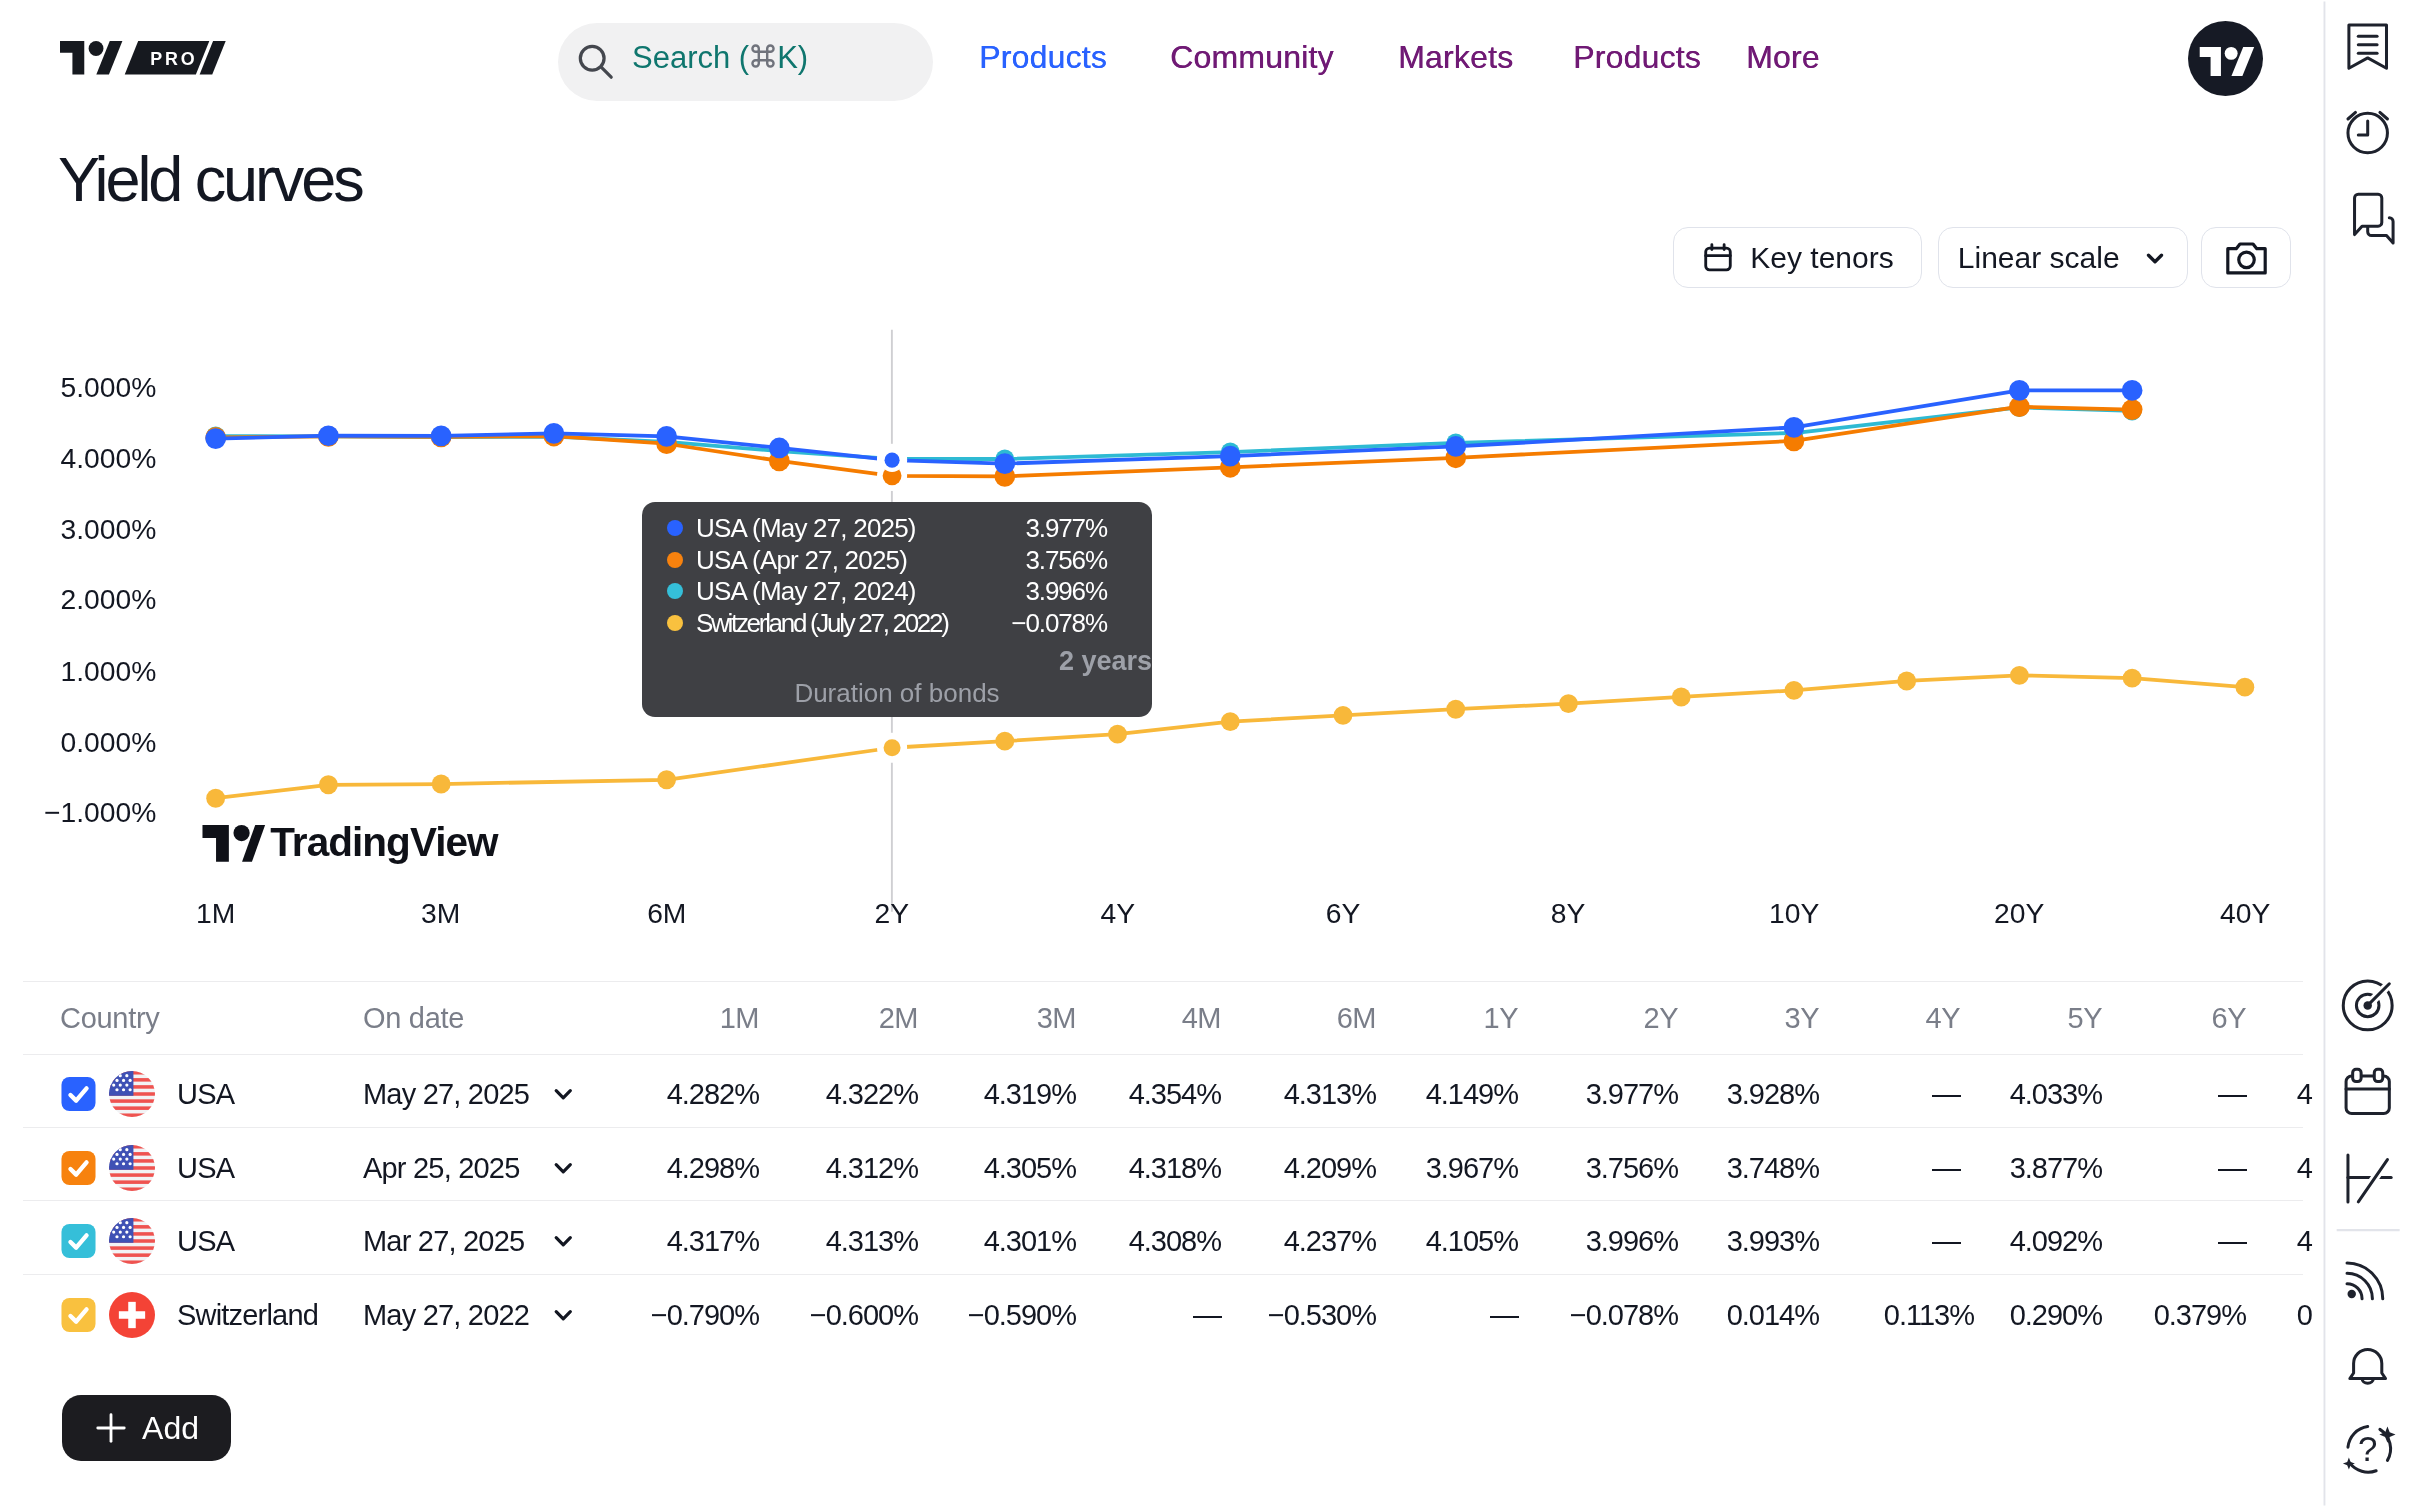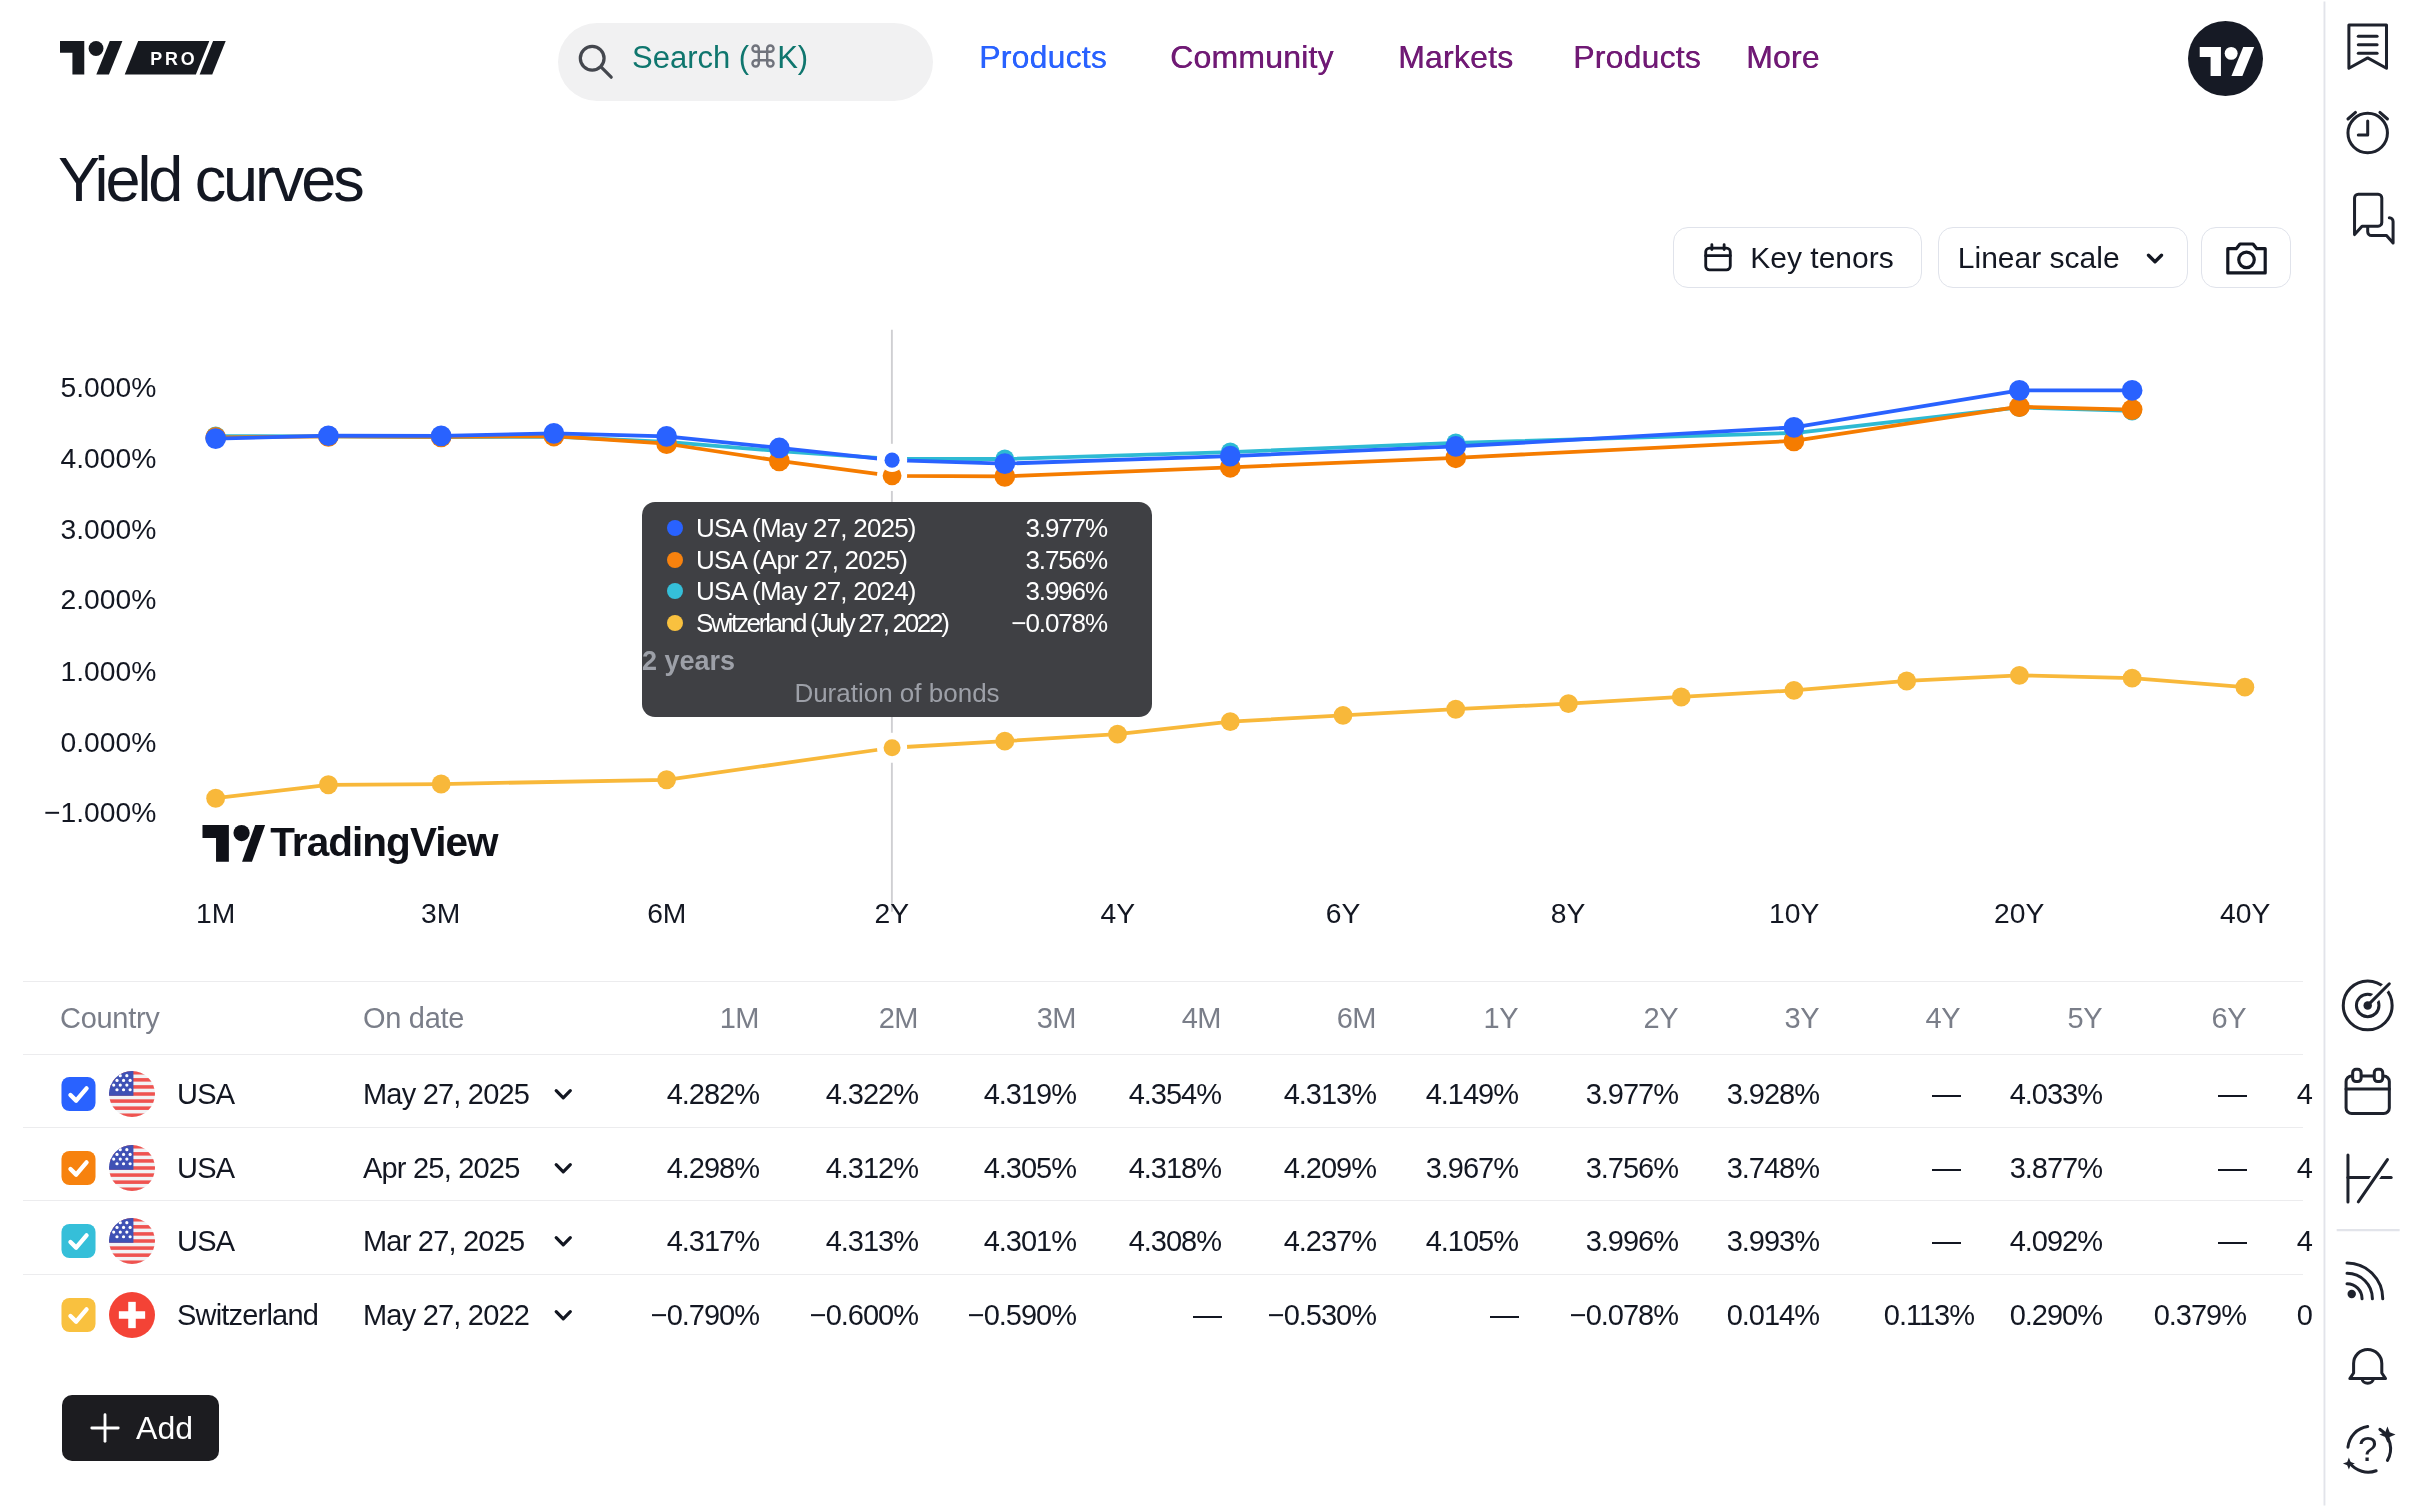--- a/index.html
+++ b/index.html
@@ -174,21 +174,21 @@
 <span style="position:absolute;right:45px;top:11.3px;font-size:26px;line-height:31px;letter-spacing:-1.1px">3.977%</span>
 <div style="position:absolute;left:25.4px;top:50px;width:16px;height:16px;border-radius:50%;background:#f7820e"></div>
 <span style="position:absolute;left:54px;top:43px;font-size:26px;line-height:31px;letter-spacing:-0.8px;white-space:nowrap">USA (Apr 27, 2025)</span>
 <span style="position:absolute;right:45px;top:43px;font-size:26px;line-height:31px;letter-spacing:-1.1px">3.756%</span>
 <div style="position:absolute;left:25.4px;top:81px;width:16px;height:16px;border-radius:50%;background:#35bfd9"></div>
 <span style="position:absolute;left:54px;top:74px;font-size:26px;line-height:31px;letter-spacing:-0.8px;white-space:nowrap">USA (May 27, 2024)</span>
 <span style="position:absolute;right:45px;top:74px;font-size:26px;line-height:31px;letter-spacing:-1.1px">3.996%</span>
 <div style="position:absolute;left:25.4px;top:113px;width:16px;height:16px;border-radius:50%;background:#f9c13f"></div>
 <span style="position:absolute;left:54px;top:106px;font-size:26px;line-height:31px;letter-spacing:-2.3px;white-space:nowrap">Switzerland (July 27, 2022)</span>
 <span style="position:absolute;right:45px;top:106px;font-size:26px;line-height:31px;letter-spacing:-1.1px">−0.078%</span>
-<div style="position:absolute;left:0;top:145px;width:100%;text-align:left;font-size:27px;line-height:28px;font-weight:bold;color:#9da0a8">2 years</div>
+<div style="position:absolute;left:0;top:145px;width:100%;text-align:right;font-size:27px;line-height:28px;font-weight:bold;color:#9da0a8">2 years</div>
 <div style="position:absolute;left:0;top:178px;width:100%;text-align:center;font-size:26px;line-height:27px;color:#9da0a8">Duration of bonds</div>
 </div>
 <div style="position:absolute;left:0;top:981px;width:2313px;height:367px;overflow:hidden">
 <div style="position:absolute;left:22.6px;top:0px;width:2280px;height:0;border-top:1.9px solid #ececee"></div>
 <div style="position:absolute;left:22.6px;top:73px;width:2280px;height:0;border-top:1.9px solid #ececee"></div>
 <div style="position:absolute;left:22.6px;top:146px;width:2280px;height:0;border-top:1.9px solid #ececee"></div>
 <div style="position:absolute;left:22.6px;top:219px;width:2280px;height:0;border-top:1.9px solid #ececee"></div>
 <div style="position:absolute;left:22.6px;top:293px;width:2280px;height:0;border-top:1.9px solid #ececee"></div>
 <div style="position:absolute;left:0;top:1.9px;width:100%;height:71px">
       <span class="hgray" style="position:absolute;left:60px;top:50%;transform:translateY(-50%)">Country</span>
@@ -398,21 +398,21 @@
       <span class="num" style="right:937px">−0.530%</span>
       <span class="num" style="right:795px">—</span>
       <span class="num" style="right:635px">−0.078%</span>
       <span class="num" style="right:494px">0.014%</span>
       <span class="num" style="right:339px">0.113%</span>
       <span class="num" style="right:211px">0.290%</span>
       <span class="num" style="right:67px">0.379%</span>
       <span class="num" style="right:-76px">0.465%</span>
 </div>
 </div>
-<div style="position:absolute;left:62px;top:1395px;width:157px;height:66px;background:#1c1c20;border-radius:10px;
+<div style="position:absolute;left:62px;top:1395px;width:169px;height:66px;background:#1c1c20;border-radius:19px;
   display:flex;align-items:center;justify-content:center;gap:14px;color:#fff;font-size:32px">
   <svg width="34" height="34" viewBox="0 0 36 36" stroke="#fff" stroke-width="3" stroke-linecap="round">
   <line x1="18" y1="4" x2="18" y2="32"></line>
       <line x1="4" y1="18" x2="32" y2="18"></line>
     </svg>
     <span>Add</span>
   </div>
 <svg style="position:absolute;left:2316px;top:0" width="94" height="1507" viewBox="2460 0 100 1600">
     <line x1="2469" y1="0" x2="2469" y2="1600" stroke="#e2e4ea" stroke-width="2"></line>
     <line x1="2482" y1="1307" x2="2549" y2="1307" stroke="#e2e4ea" stroke-width="2.5"></line>

